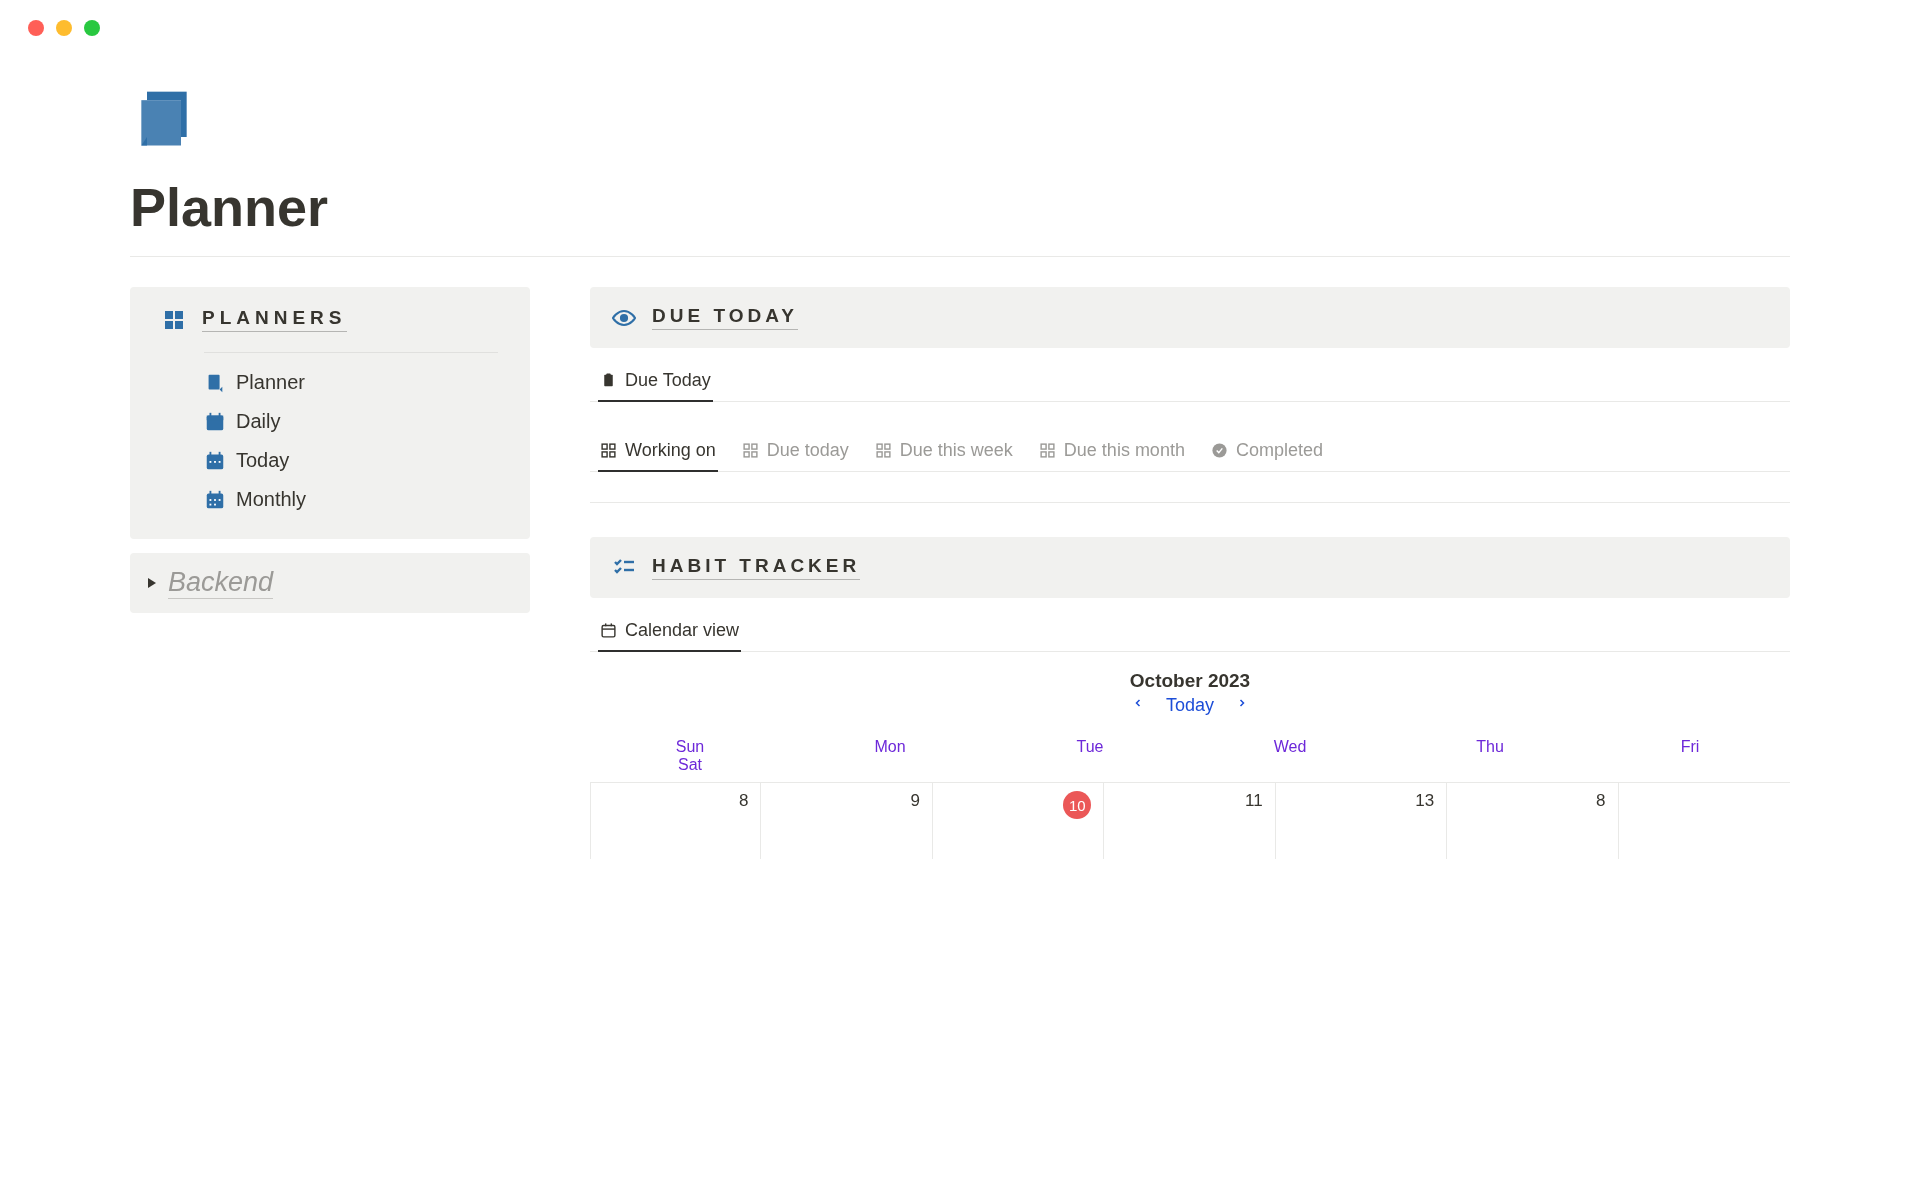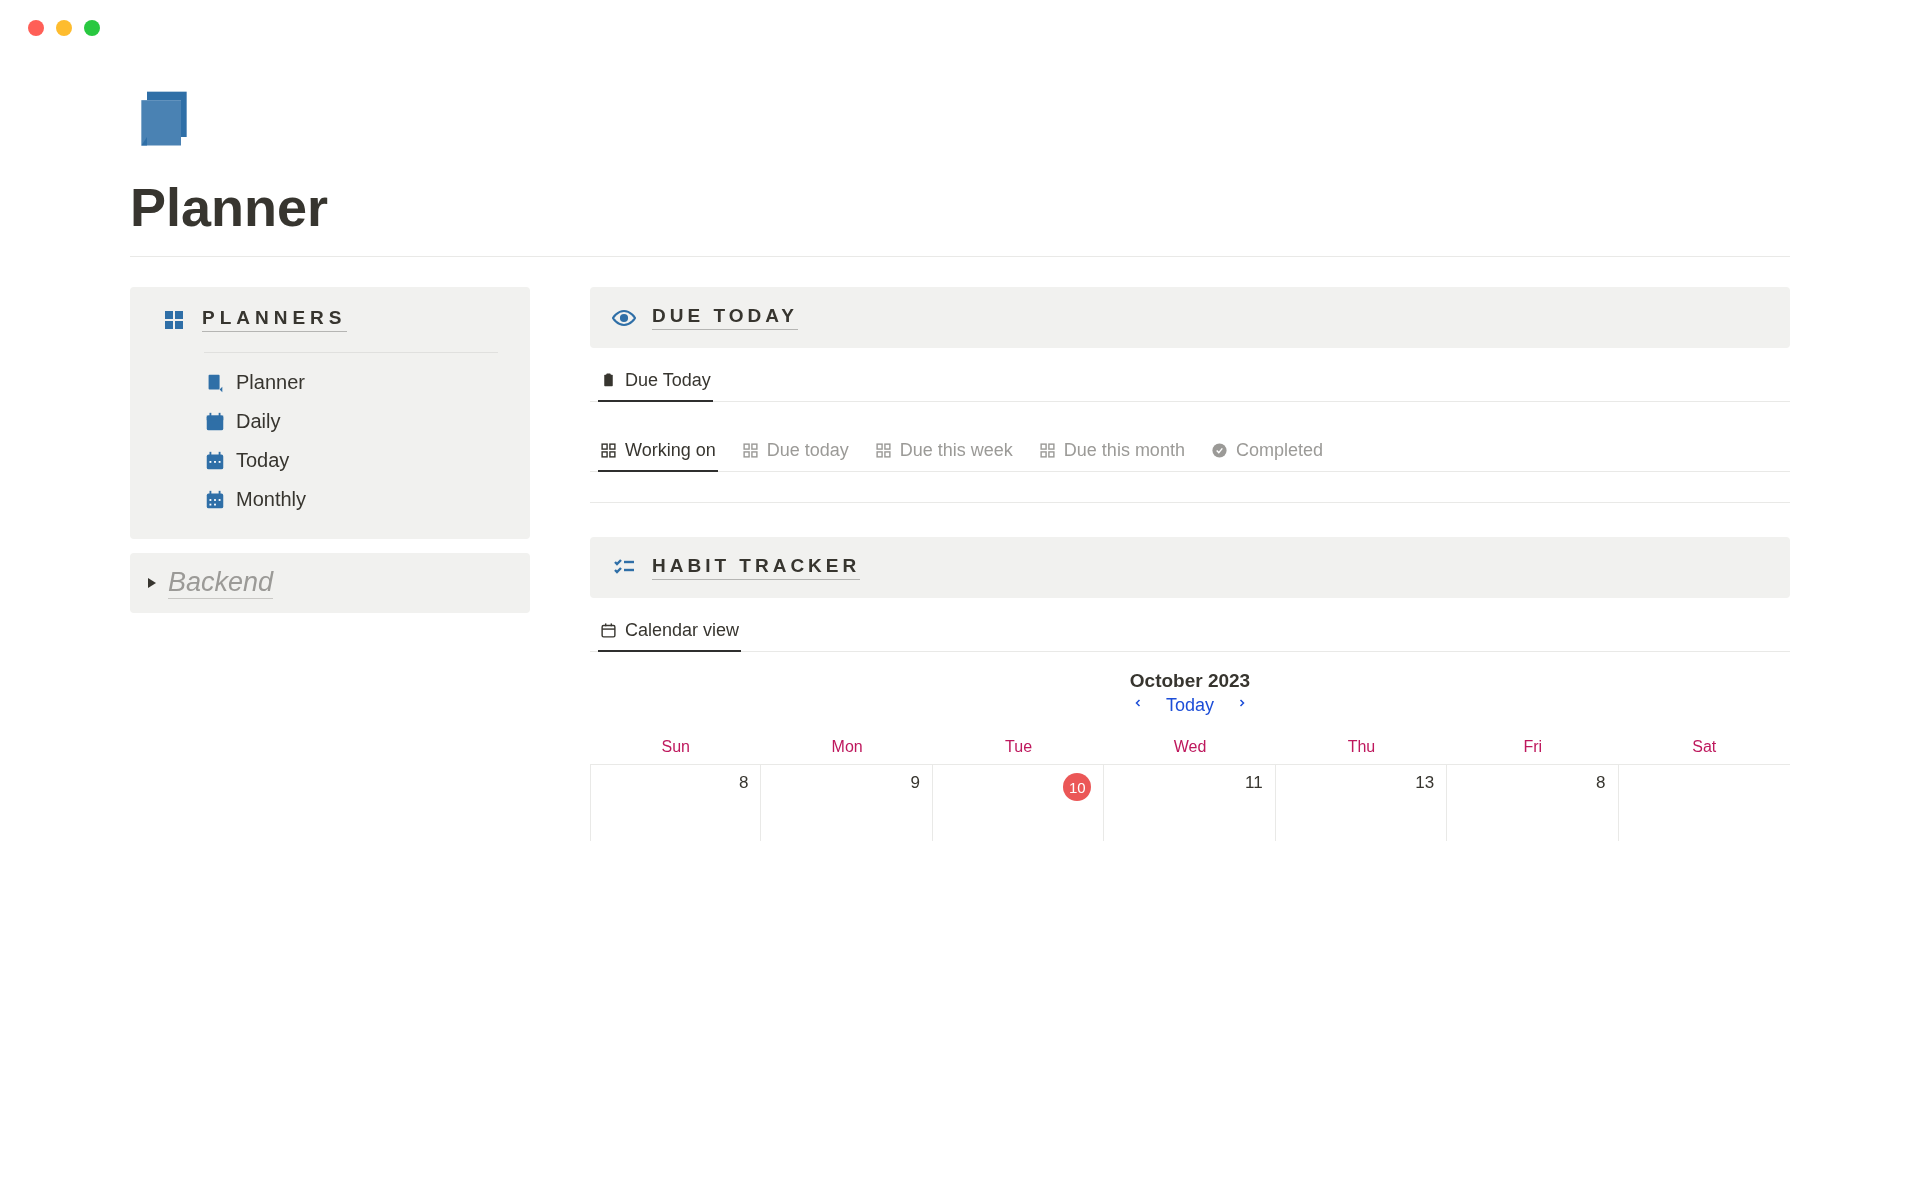--- a/index.html
+++ b/index.html
@@ -173,24 +173,24 @@
   color: #1d4ed8;
 }
 .cal-nav .today { font-size: 18px; cursor: pointer; }
 .cal-nav .chev { cursor: pointer; padding: 4px; }
 
 .calendar {
   margin-top: 12px;
 }
 .cal-daynames {
   display: grid;
-  grid-template-columns: repeat(7, 1fr);
+  grid-template-columns: repeat(6, 1fr);
   text-align: center;
   font-size: 16px;
-  color: #be185d;
+  color: #6d28d9;
   padding: 8px 0;
 }
 .cal-row {
   display: grid;
   grid-template-columns: repeat(7, 1fr);
   border-top: 1px solid #e9e9e7;
 }
 .cal-cell {
   border-right: 1px solid #e9e9e7;
   min-height: 76px;

